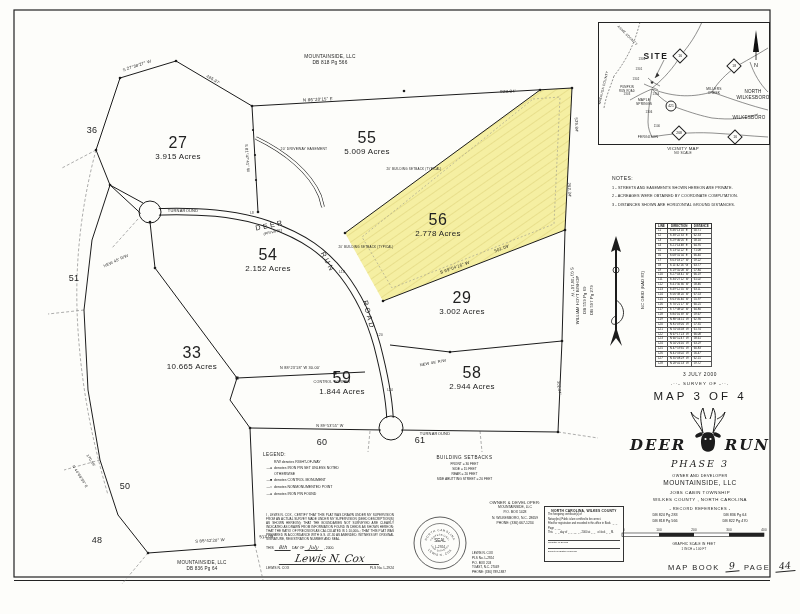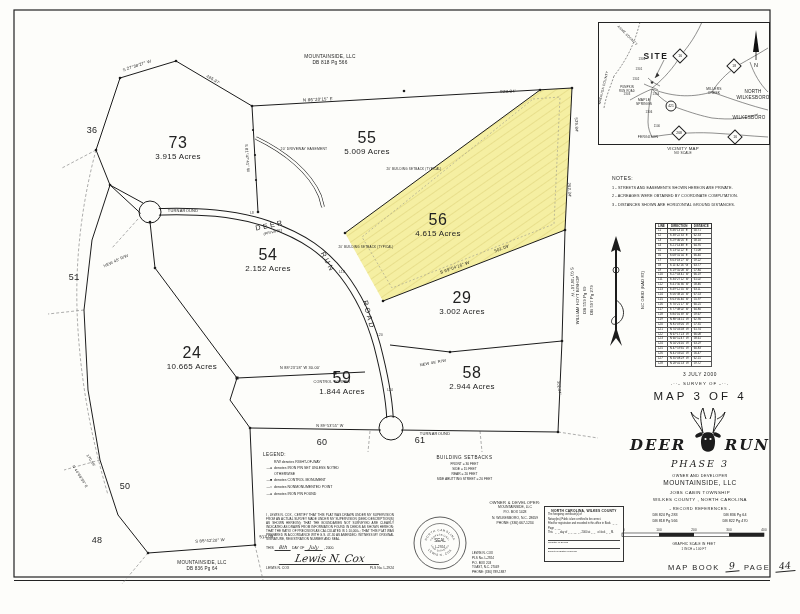--- a/index.html
+++ b/index.html
@@ -270,21 +270,21 @@
       <div class="lbl" style="left: 183px; top: 211px; font-size: 4px; transform: translate(-50%, -50%) rotate(0deg);">TURNAROUND</div>
       <div class="lbl" style="left: 435px; top: 434px; font-size: 4px; transform: translate(-50%, -50%) rotate(0deg);">TURNAROUND</div>
       <div class="lbl road" style="left: 270px; top: 225px; font-size: 7px; transform: translate(-50%, -50%) rotate(-12deg);">DEER</div>
       <div class="lbl it" style="left: 273px; top: 233px; font-size: 3.6px; transform: translate(-50%, -50%) rotate(-12deg);">(PRIVATE)</div>
       <div class="lbl road" style="left: 328px; top: 262px; font-size: 7px; transform: translate(-50%, -50%) rotate(62deg);">RUN</div>
       <div class="lbl road" style="left: 369px; top: 315px; font-size: 7px; transform: translate(-50%, -50%) rotate(76deg);">ROAD</div>
       <div class="lbl" style="left: 304px; top: 150px; font-size: 3.4px; transform: translate(-50%, -50%) rotate(0deg);">20' DRIVEWAY EASEMENT</div>
       <div class="lbl" style="left: 414px; top: 169px; font-size: 3px; transform: translate(-50%, -50%) rotate(0deg);">20' BUILDING SETBACK (TYPICAL)</div>
       <div class="lbl" style="left: 366px; top: 247px; font-size: 3px; transform: translate(-50%, -50%) rotate(0deg);">20' BUILDING SETBACK (TYPICAL)</div>
       <div class="lbl" style="left: 92px; top: 130px; font-size: 9px; transform: translate(-50%, -50%) rotate(0deg);">36</div>
-      <div class="lbl" style="left: 74px; top: 278px; font-size: 9px; transform: translate(-50%, -50%) rotate(0deg); font-family: Liberation Mono, monospace;">51</div>
+      <div class="lbl" style="left: 74px; top: 278px; font-size: 9px; transform: translate(-50%, -50%) rotate(0deg);">51</div>
       <div class="lbl" style="left: 80px; top: 486px; font-size: 9px; transform: translate(-50%, -50%) rotate(0deg); margin-left: 45px;">50</div>
       <div class="lbl" style="left: 97px; top: 540px; font-size: 9px; transform: translate(-50%, -50%) rotate(0deg);">48</div>
       <div class="lbl" style="left: 322px; top: 442px; font-size: 9px; transform: translate(-50%, -50%) rotate(0deg);">60</div>
       <div class="lbl" style="left: 420px; top: 440px; font-size: 9px; transform: translate(-50%, -50%) rotate(0deg);">61</div>
       <div class="lbl" style="left: 252px; top: 213px; font-size: 3px; transform: translate(-50%, -50%) rotate(0deg);">L8</div>
       <div class="lbl" style="left: 342px; top: 272px; font-size: 3px; transform: translate(-50%, -50%) rotate(0deg);">L14</div>
       <div class="lbl" style="left: 380px; top: 335px; font-size: 3px; transform: translate(-50%, -50%) rotate(0deg);">L20</div>
       <div class="lbl" style="left: 390px; top: 390px; font-size: 3px; transform: translate(-50%, -50%) rotate(0deg);">L24</div>
       <div class="lbl" style="left: 578px; top: 300px; font-size: 4px; transform: translate(-50%, -50%) rotate(-90deg);">WILLIAM HOYT BISHOP</div>
       <div class="lbl" style="left: 585px; top: 300px; font-size: 4px; transform: translate(-50%, -50%) rotate(-90deg);">DB 559 Pg 69</div>
@@ -315,41 +315,41 @@
       <div class="lbl" style="left: 683px; top: 149px; font-size: 4.4px; transform: translate(-50%, -50%) rotate(0deg);">VICINITY MAP</div>
       <div class="lbl" style="left: 683px; top: 154px; font-size: 3.2px; transform: translate(-50%, -50%) rotate(0deg);">NO SCALE</div>
       <div class="lbl" style="left: 624px; top: 530px; font-size: 3px; transform: translate(-50%, -50%) rotate(0deg);">0</div>
       <div class="lbl" style="left: 659px; top: 530px; font-size: 3px; transform: translate(-50%, -50%) rotate(0deg);">100</div>
       <div class="lbl" style="left: 694px; top: 530px; font-size: 3px; transform: translate(-50%, -50%) rotate(0deg);">200</div>
       <div class="lbl" style="left: 729px; top: 530px; font-size: 3px; transform: translate(-50%, -50%) rotate(0deg);">300</div>
       <div class="lbl" style="left: 764px; top: 530px; font-size: 3px; transform: translate(-50%, -50%) rotate(0deg);">400</div>
       <div class="lbl" style="left: 694px; top: 545px; font-size: 3.2px; transform: translate(-50%, -50%) rotate(0deg);">GRAPHIC SCALE IN FEET</div>
       <div class="lbl" style="left: 694px; top: 549px; font-size: 2.9px; transform: translate(-50%, -50%) rotate(0deg);">1 INCH = 100 FT</div>
       <div class="lot" style="left: 178px; top: 148px;">
-        <div class="lot-num">73</div>
+        <div class="lot-num">27</div>
         <div class="lot-acres">3.915 Acres</div>
       </div>
       <div class="lot" style="left: 367px; top: 143px;">
         <div class="lot-num">55</div>
         <div class="lot-acres">5.009 Acres</div>
       </div>
       <div class="lot" style="left: 438px; top: 225px;">
         <div class="lot-num">56</div>
-        <div class="lot-acres">4.615 Acres</div>
+        <div class="lot-acres">2.778 Acres</div>
       </div>
       <div class="lot" style="left: 268px; top: 260px;">
         <div class="lot-num">54</div>
         <div class="lot-acres">2.152 Acres</div>
       </div>
       <div class="lot" style="left: 462px; top: 303px;">
         <div class="lot-num">29</div>
         <div class="lot-acres">3.002 Acres</div>
       </div>
       <div class="lot" style="left: 192px; top: 358px;">
-        <div class="lot-num">24</div>
+        <div class="lot-num">33</div>
         <div class="lot-acres">10.665 Acres</div>
       </div>
       <div class="lot" style="left: 342px; top: 383px;">
         <div class="lot-num">59</div>
         <div class="lot-acres">1.844 Acres</div>
       </div>
       <div class="lot" style="left: 472px; top: 378px;">
         <div class="lot-num">58</div>
         <div class="lot-acres">2.944 Acres</div>
       </div>

